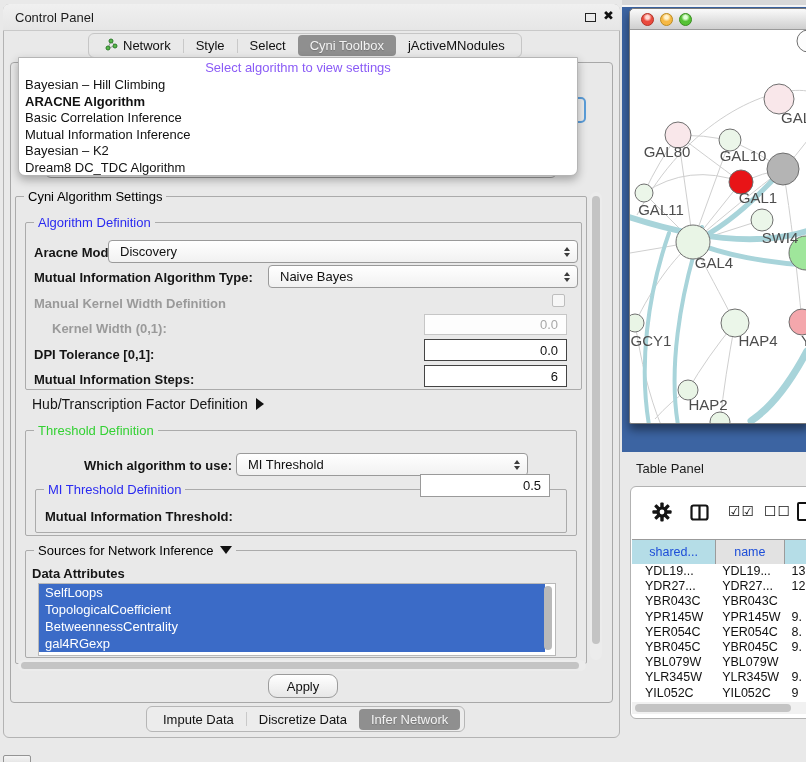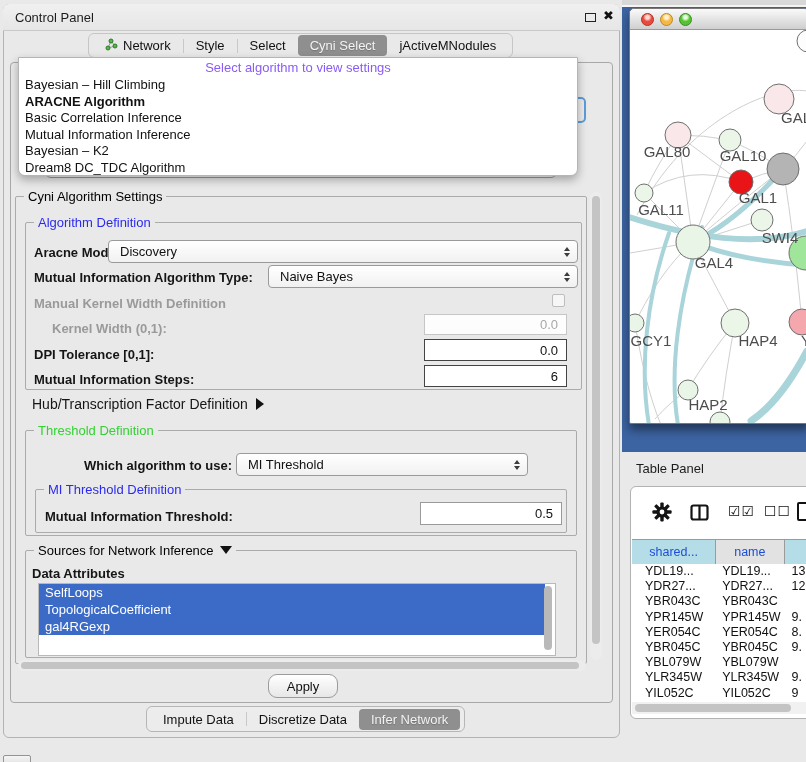--- a/index.html
+++ b/index.html
@@ -140,21 +140,21 @@
     </div>
     <div class="tabsep"></div>
     <div class="tab">
         <span>Style</span>
       </div>
     <div class="tabsep"></div>
     <div class="tab">
         <span>Select</span>
       </div>
     <div class="tab sel">
-        <span>Cyni Select</span>
+        <span>Cyni Toolbox</span>
       </div>
     <div class="tab">
         <span>jActiveMNodules</span>
       </div>
   </div>
 
   <div class="abs" id="content-panel"></div>
 
   <div class="abs" id="hidden-combo"></div>
   <div class="abs" id="focus-fragment"></div>
@@ -214,29 +214,30 @@
     <span class="steppers">
         <span class="tri-up"></span>
         <span class="tri-dn"></span>
       </span>
   </div>
 
   <div class="group" style="left:35px; top:489px; width:532px; height:44px;">
     <span class="legend blue">MI Threshold Definition</span>
   </div>
   <div class="lbl b" style="left:45px; top:509px;">Mutual Information Threshold:</div>
-  <div class="field" style="left:420px; top:502px; width:142px; height:23px; border:1px solid #9a9a9a;">0.5</div>
+  <div class="field" style="left:420px; top:474px; width:130px; height:23px; border:1px solid #9a9a9a;">0.5</div>
 
   <div class="group" style="left:25px; top:550px; width:552px; height:108px;">
     <span class="legend"><span>Sources for Network Inference</span><span class="tri-down"></span></span>
   </div>
   <div class="lbl b" style="left:32px; top:566px;">Data Attributes</div>
   <div class="abs" id="attr-list">
     <div class="attr-item">SelfLoops</div>
       <div class="attr-item">TopologicalCoefficient</div>
+      <div class="attr-item">BetweennessCentrality</div>
       <div class="attr-item">gal4RGexp</div>
       <div id="attr-vscroll"></div>
   </div>
 
   <div class="abs scroll-track-v" style="left:18px; top:660px; width:568px; height:11px;">
     <div class="scroll-thumb" style="left:3px; top:2px; width:558px; height:7px;"></div>
   </div>
 
   <div class="abs" id="apply-btn">Apply</div>
 

